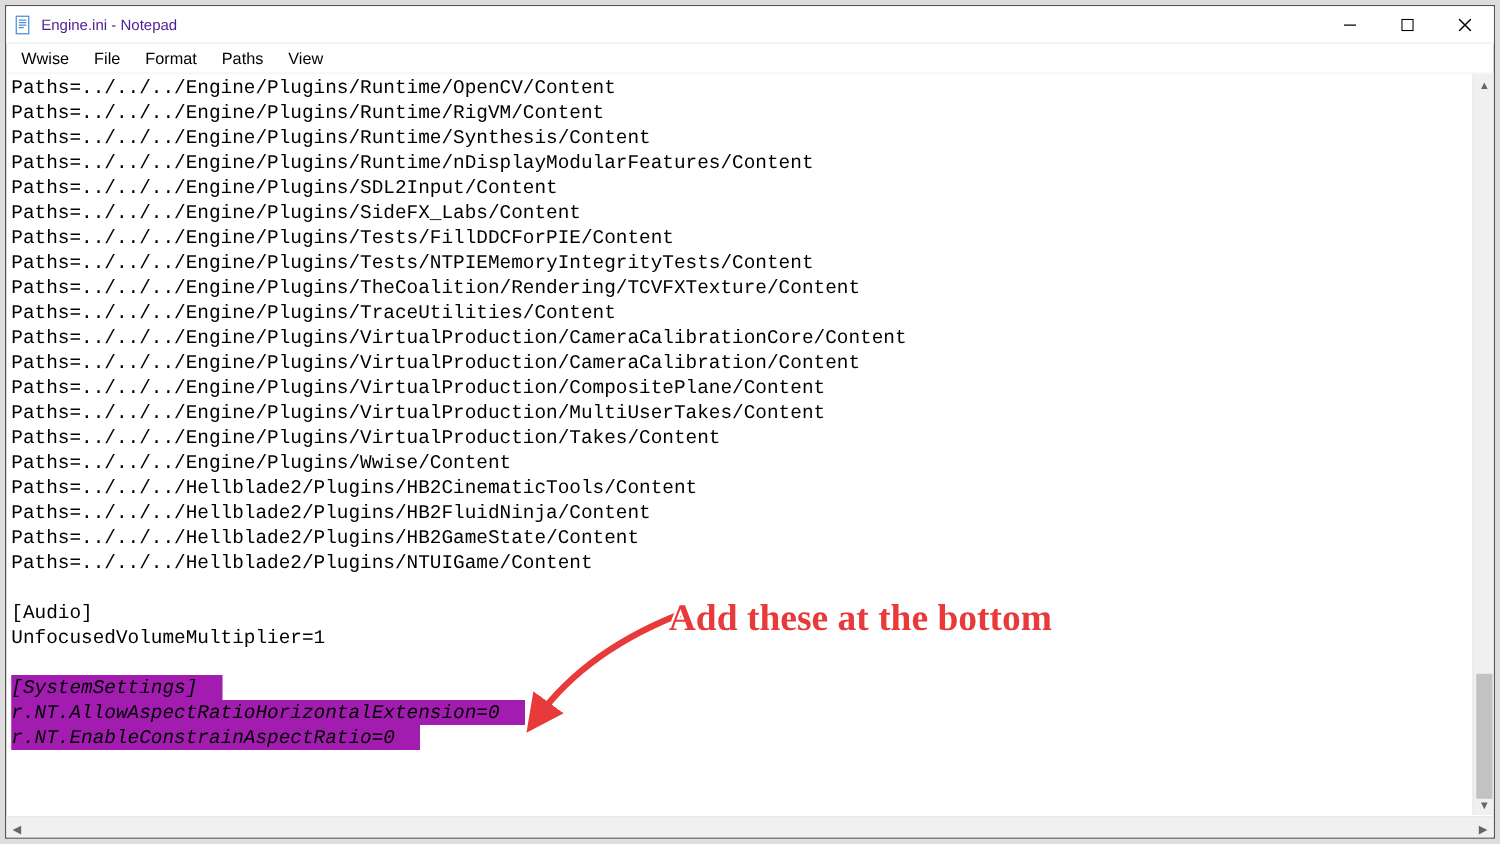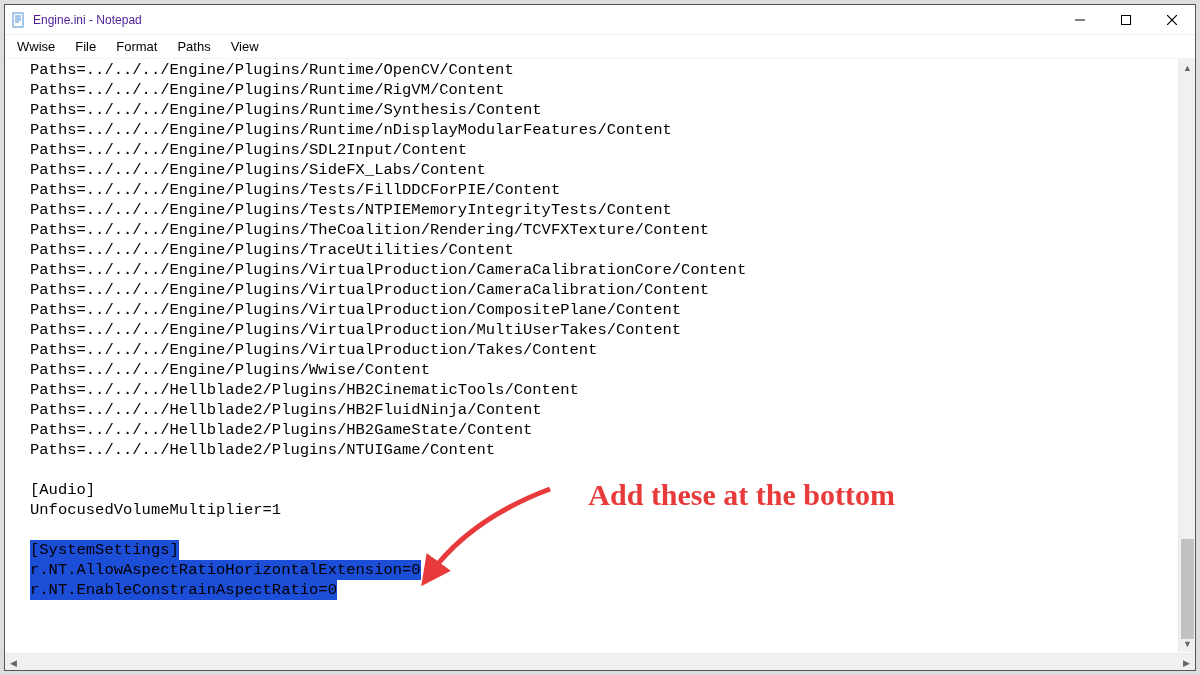--- a/index.html
+++ b/index.html
@@ -62,27 +62,27 @@
     position: absolute;
     left: 0; top: 0; right: 18px; bottom: 18px;
     font-family: Consolas, "Courier New", monospace;
     font-size: 15.5px;
     line-height: 20px;
     white-space: pre;
     color: #000;
     padding-left: 4px;
     padding-top: 1px;
     overflow: hidden;
-    margin-left: 21px;
   }
   .text-line { height: 20px; }
   .highlight-block {
     display: inline-block;
-    background: #1d4ed8;
-    padding-right: 0;
+    background: #a21caf;
+    padding-right: 20px;
+    font-style: italic;
   }
   .vscroll {
     position: absolute; right:0; top:0; bottom:18px; width:17px;
     background:#f0f0f0;
     border-left:1px solid #e8e8e8;
   }
   .vscroll .arrow {
     position:absolute; left:0; width:17px; height:17px;
     display:flex; align-items:center; justify-content:center;
     font-size:9px; color:#666;
@@ -105,21 +105,21 @@
     font-size:9px; color:#666;
   }
   .hscroll .arrow.left { left:0; }
   .hscroll .arrow.right { right:0; }
   .annotation {
     position: absolute;
     color: #e83a3a;
     font-family: "Comic Sans MS", "Segoe Script", cursive;
     font-size: 30px;
     font-weight: bold;
-    text-align: right;
+    text-align: left;
     line-height: 1.25;
     text-shadow:
       -1px -1px 0 #fff, 1px -1px 0 #fff,
       -1px 1px 0 #fff, 1px 1px 0 #fff,
       -2px 0 0 #fff, 2px 0 0 #fff,
       0 -2px 0 #fff, 0 2px 0 #fff;
     pointer-events: none;
   }
   .arrow-svg {
     position: absolute;

